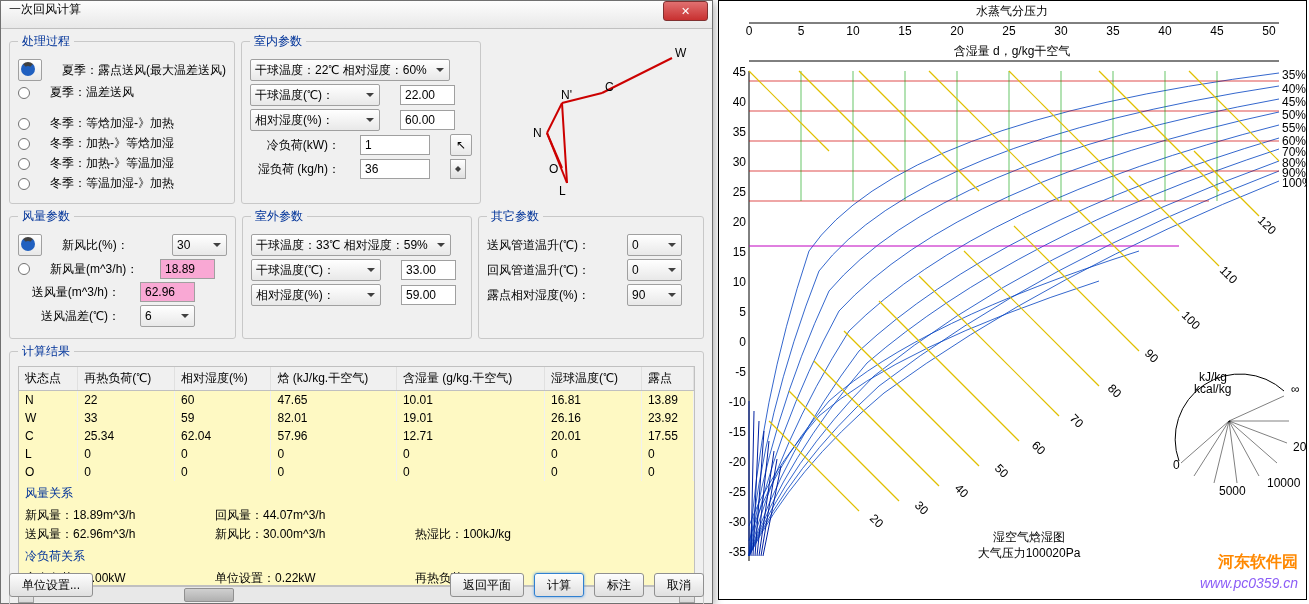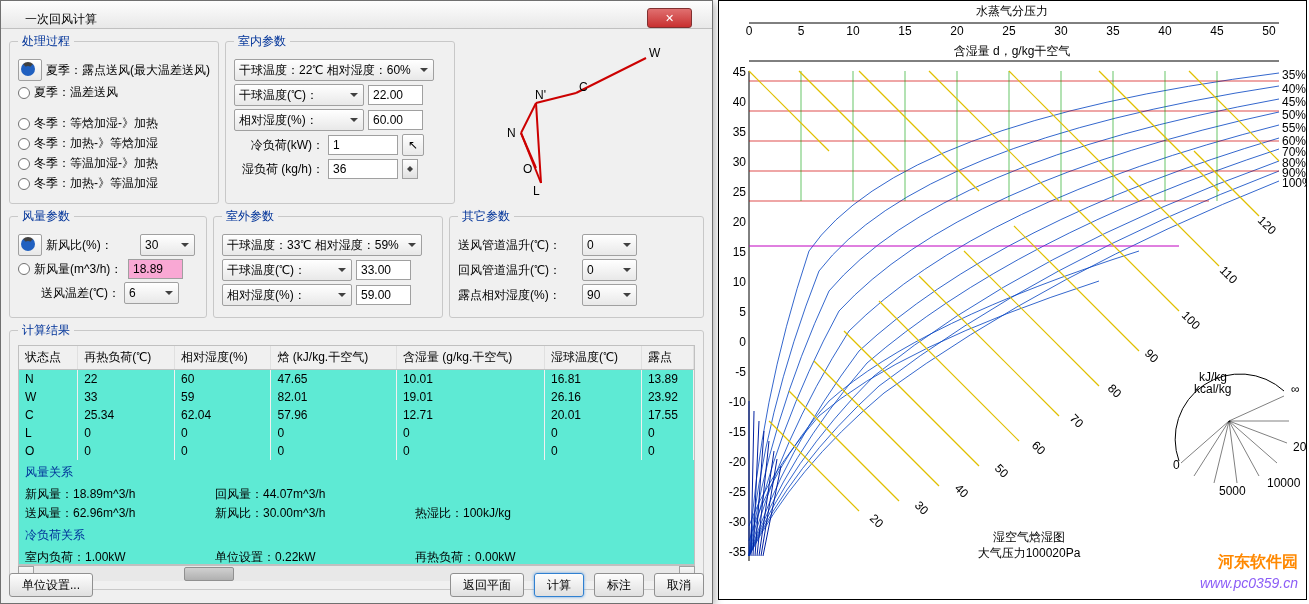--- a/index.html
+++ b/index.html
@@ -1,44 +1,44 @@
 <!DOCTYPE html>
 <html><head>
 <meta charset="utf-8">
 <style>
 *{box-sizing:border-box;margin:0;padding:0;font-family:"Microsoft YaHei","SimSun",sans-serif;font-size:12px}
 body{background:#fff;width:1309px;height:604px;position:relative;overflow:hidden}
 .dialog{position:absolute;left:0;top:0;width:713px;height:604px;border:1px solid #707070;background:#f0f0f0;box-shadow:2px 2px 8px rgba(0,0,0,.3)}
-.titlebar{height:28px;background:linear-gradient(#fdfdfd,#e8e8e8);border-bottom:1px solid #c0c0c0;display:flex;align-items:flex-end;padding:0 20px}
+.titlebar{height:28px;background:linear-gradient(#fdfdfd,#e8e8e8);border-bottom:1px solid #c0c0c0;display:flex;align-items:flex-start;padding:0 4px}
 .titlebar .t{flex:1;padding-left:4px;font-size:12px}
 .closebtn{width:45px;height:20px;background:linear-gradient(#e07070,#c83030);border:1px solid #803030;border-radius:3px;color:#fff;text-align:center;line-height:18px;font-size:11px}
 .body{padding:4px 8px}
 fieldset{border:1px solid #c8c8c8;border-radius:3px;margin-bottom:4px;padding:6px 8px 8px}
 legend{padding:0 4px;color:#003399}
-.row{display:flex;align-items:center;margin:3px 0;gap:4px}
+.row{display:flex;align-items:center;margin:3px 0;gap:20px}
 .radio{width:12px;height:12px;border:1px solid #707070;border-radius:50%;background:#fff;display:inline-block;position:relative}
 .radio.sel::after{content:"";position:absolute;left:2px;top:2px;width:6px;height:6px;background:#2060c0;border-radius:50%}
 .lbl{white-space:nowrap}
 .toprow{display:flex;gap:6px}
 .col-proc{width:198px}
 .col-indoor{width:230px}
 .col-diag{flex:1;position:relative}
 .midrow{display:flex;gap:6px}
 .col-air{width:198px}
 .col-out{width:230px}
 .col-other{flex:1}
 .sel{height:22px;border:1px solid #a0a0a0;background:linear-gradient(#fff,#e8e8e8);padding:0 18px 0 4px;position:relative;display:inline-flex;align-items:center;border-radius:2px}
 .sel::after{content:"";position:absolute;right:5px;top:8px;border:4px solid transparent;border-top-color:#404040}
 .inp{height:20px;border:1px solid #a0a0a0;background:#fff;padding:0 4px;display:inline-flex;align-items:center;min-width:50px}
 .inp.ro{background:#f9a8d4}
 .spin{width:16px;height:20px;border:1px solid #a0a0a0;background:linear-gradient(#fff,#e0e0e0);display:inline-block;position:relative}
 .spin::before{content:"";position:absolute;left:4px;top:3px;border:3px solid transparent;border-bottom-color:#404040}
 .spin::after{content:"";position:absolute;left:4px;bottom:3px;border:3px solid transparent;border-top-color:#404040}
 .iconbtn{width:22px;height:22px;border:1px solid #a0a0a0;background:linear-gradient(#fff,#e8e8e8);border-radius:2px;display:inline-flex;align-items:center;justify-content:center}
-.results{height:220px;overflow:auto;background:#5eead4;border:1px solid #c0c0c0}
+.results{height:220px;overflow:auto;background:#fef9c3;border:1px solid #c0c0c0}
 table{border-collapse:collapse;width:100%}
 th{background:#f0f0f0;border-bottom:1px solid #c0c0c0;border-right:1px solid #e0e0e0;padding:3px 6px;text-align:left;font-weight:normal}
 td{padding:2px 6px;border-right:1px solid #f0f0f0}
 .sub{padding:4px 6px;color:#003399}
 .txt{padding:1px 6px}
 .btnbar{position:absolute;bottom:6px;left:8px;right:8px;display:flex;gap:10px;align-items:center}
 .btn{height:24px;padding:0 12px;border:1px solid #909090;background:linear-gradient(#fdfdfd,#e0e0e0);border-radius:3px;display:inline-flex;align-items:center}
 .btn.primary{border-color:#3080d0;box-shadow:0 0 3px #60a0e0}
 .spacer{flex:1}
 .scrollbar{height:16px;background:#f0f0f0;border-top:1px solid #c0c0c0;display:flex}
@@ -74,25 +74,25 @@
         <div class="row">
             <span class="radio"></span>
             <span class="lbl">冬季：等焓加湿-》加热</span>
           </div>
         <div class="row">
             <span class="radio"></span>
             <span class="lbl">冬季：加热-》等焓加湿</span>
           </div>
         <div class="row">
             <span class="radio"></span>
+            <span class="lbl">冬季：加热-》等温加湿</span>
+          </div>
+        <div class="row">
+            <span class="radio"></span>
             <span class="lbl">冬季：等温加湿-》加热</span>
-          </div>
-        <div class="row">
-            <span class="radio"></span>
-            <span class="lbl">冬季：加热-》等温加湿</span>
           </div>
       </fieldset>
 
       <fieldset class="col-indoor">
         <legend>室内参数</legend>
         <div class="row">
             <span class="sel" style="width:200px">
               <span>干球温度：22℃ 相对湿度：60%</span>
             </span>
           </div>
@@ -147,20 +147,24 @@
             <span class="radio sel"></span>
             <span class="lbl" style="width:90px">新风比(%)：</span>
             <span class="sel" style="width:55px">
               <span>30</span>
             </span>
           </div>
         <div class="row">
             <span class="radio"></span>
             <span class="lbl" style="width:90px">新风量(m^3/h)：</span>
             <span class="inp ro" style="width:55px">18.89</span>
+          </div>
+        <div class="row">
+            <span class="lbl" style="width:102px;text-align:right">送风量(m^3/h)：</span>
+            <span class="inp ro" style="width:55px">62.96</span>
           </div>
         <div class="row">
             <span class="lbl" style="width:102px;text-align:right">送风温差(℃)：</span>
             <span class="sel" style="width:55px">
               <span>6</span>
             </span>
           </div>
       </fieldset>
 
       <fieldset class="col-out">

